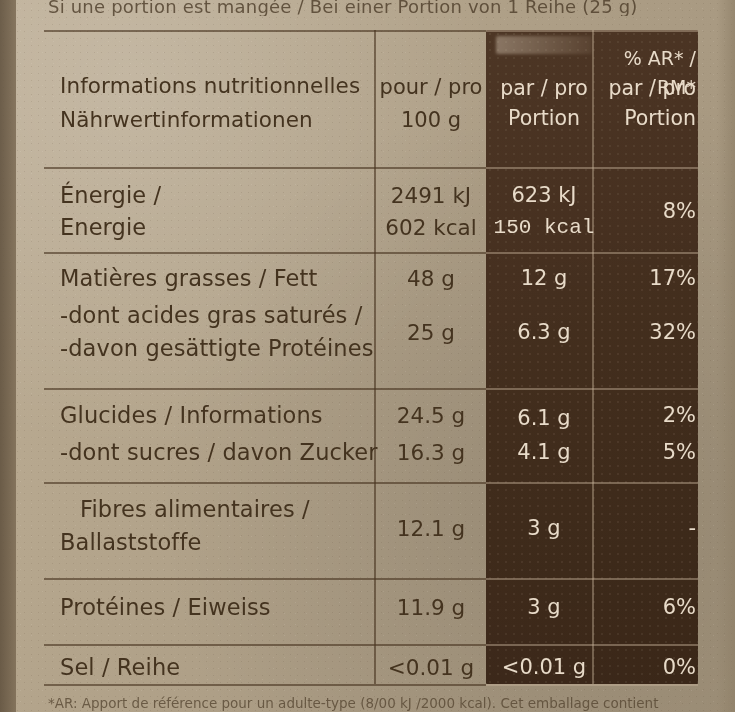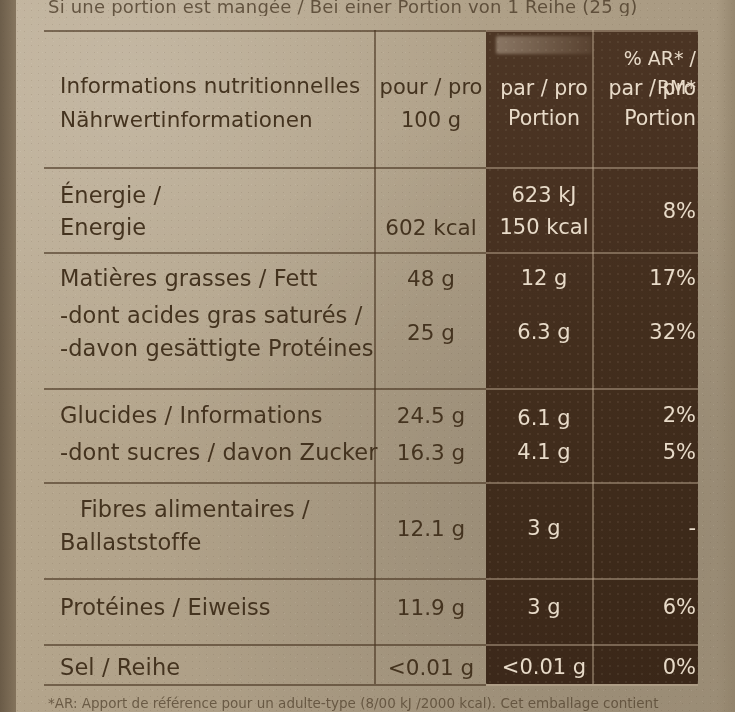--- a/index.html
+++ b/index.html
@@ -243,23 +243,24 @@
 
     <div class="valport hdr-dark" style="top:52px;">par / pro</div>
     <div class="valport hdr-dark" style="top:82px;">Portion</div>
 
     <div class="valar hdr-dark" style="top:22px; font-size:19px;">% AR* / RM*</div>
     <div class="valar hdr-dark" style="top:52px;">par / pro</div>
     <div class="valar hdr-dark" style="top:82px;">Portion</div>
 
     <div class="lbl" style="top:158px;">Énergie /</div>
     <div class="lbl" style="top:190px;">Energie</div>
+    <div class="val100" style="top:159px;">2491 kJ</div>
     <div class="val100" style="top:191px;">602 kcal</div>
     <div class="valport" style="top:159px;">623 kJ</div>
-    <div class="valport" style="top:191px;">150 kcal</div>
+    <div class="valport" style="top:191px;font-family:Liberation Mono, monospace;">150 kcal</div>
     <div class="valar" style="top:175px;">8%</div>
 
     <div class="lbl" style="top:241px;">Matières grasses / Fett</div>
     <div class="val100" style="top:242px;">48 g</div>
     <div class="valport" style="top:242px;">12 g</div>
     <div class="valar" style="top:242px;">17%</div>
 
     <div class="lbl" style="top:278px;">-dont acides gras saturés /</div>
     <div class="lbl" style="top:311px;">-davon gesättigte Protéines</div>
     <div class="val100" style="top:296px;">25 g</div>

